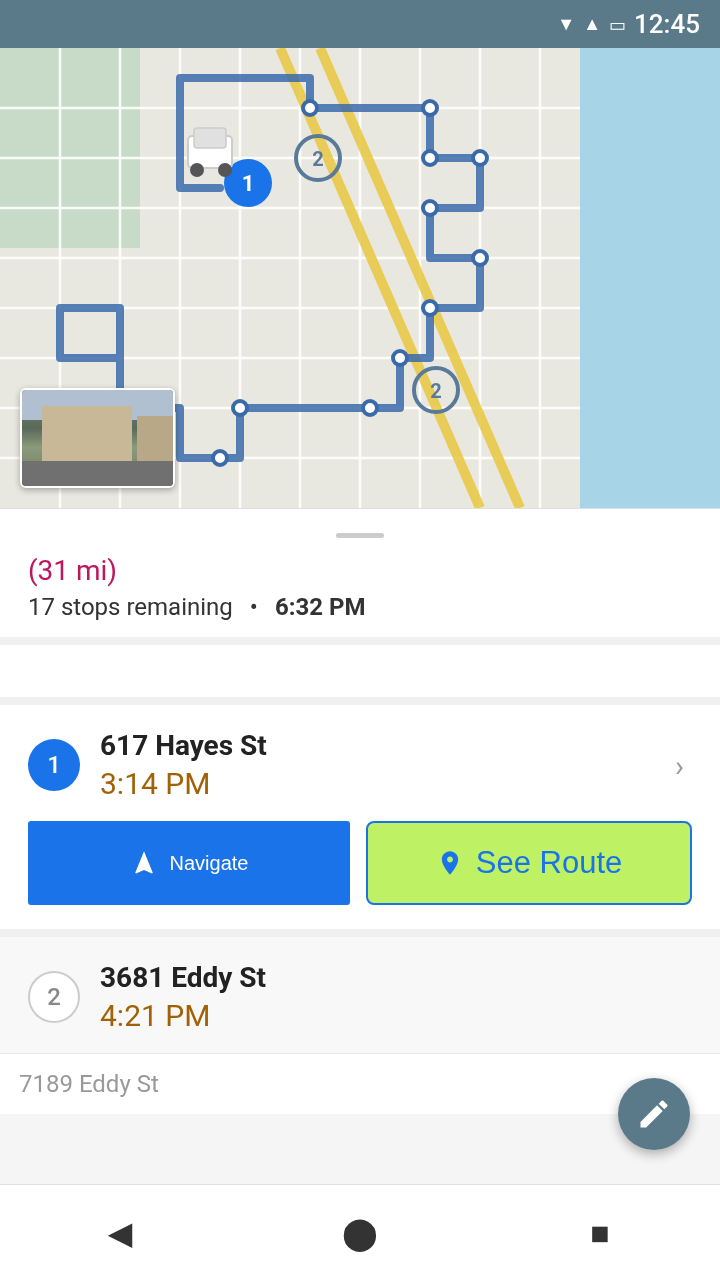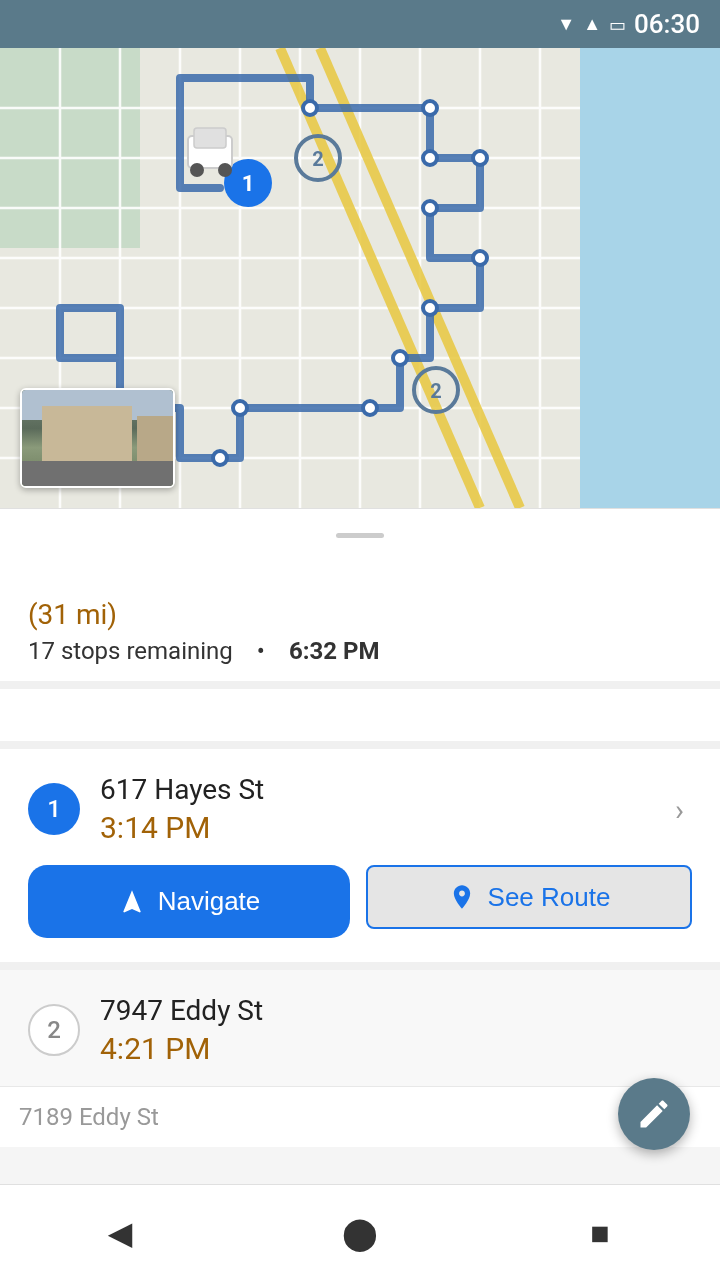--- a/index.html
+++ b/index.html
@@ -125,30 +125,29 @@
       align-items: baseline;
       gap: 12px;
       margin-bottom: 6px;
     }
     .time-duration {
       color: #1a8c3a;
       font-size: 34px;
       font-weight: 400;
     }
     .time-distance {
-      color: #a16207;
+      color: #be185d;
       font-size: 28px;
-      margin-top: 44px;
     }
     .stops-info {
       color: #333;
       font-size: 24px;
       display: flex;
       align-items: center;
-      gap: 24px;
+      gap: 17px;
     }
     .stops-info .eta {
       font-weight: 700;
     }
     .dot-sep {
       color: #333;
       font-size: 24px;
     }
 
     
@@ -201,21 +200,21 @@
       background: white;
       color: #888;
       border: 2px solid #ccc;
     }
 
     .stop-info {
       flex: 1;
     }
     .stop-address {
       font-size: 28px;
-      font-weight: 400;
+      font-weight: 700;
       color: #222;
       margin-bottom: 4px;
     }
     .stop-time {
       font-size: 30px;
       color: #a16207;
     }
 
     .stop-chevron {
       color: #999;
@@ -224,42 +223,42 @@
     }
 
     .stop-actions {
       display: flex;
       gap: 16px;
       padding: 0 28px 24px 28px;
     }
 
     .btn-navigate {
       flex: 1;
-      height: 73px;
+      height: 84px;
       background: #1a73e8;
       color: white;
       border: none;
-      border-radius: 19px;
-      font-size: 26px;
+      border-radius: 3px;
+      font-size: 20px;
       font-weight: 500;
       display: flex;
       align-items: center;
       justify-content: center;
       gap: 12px;
       cursor: pointer;
     }
 
     .btn-see-route {
       flex: 1;
-      height: 64px;
-      background: #e5e5e5;
+      height: 84px;
+      background: #bef264;
       color: #1a73e8;
       border: 2px solid #1a73e8;
       border-radius: 8px;
-      font-size: 26px;
+      font-size: 31px;
       font-weight: 500;
       display: flex;
       align-items: center;
       justify-content: center;
       gap: 12px;
       cursor: pointer;
     }
 
     
     .fab {
@@ -325,21 +324,21 @@
     }
   </style>
 </head>
 <body>
 
 <div class="status-bar">
   <div class="status-icons">
     <span class="wifi-icon">▼</span>
     <span class="signal-icon">▲</span>
     <span class="battery-icon">▭</span>
-    <span class="time">06:30</span>
+    <span class="time">12:45</span>
   </div>
 </div>
 
 <div class="map-container">
 
   <div class="map-water"></div>
 
   <div class="map-park"></div>
 
   <svg class="route-svg" viewBox="0 0 720 460" xmlns="http://www.w3.org/2000/svg">
@@ -453,21 +452,21 @@
     </button>
   </div>
 </div>
 
 <div class="stop-item second-stop-item">
   <div class="stop-header">
     <div class="stop-number-badge inactive">
       <span>2</span>
     </div>
     <div class="stop-info">
-      <div class="stop-address">7947 Eddy St</div>
+      <div class="stop-address">3681 Eddy St</div>
       <div class="stop-time">4:21 PM</div>
     </div>
   </div>
 </div>
 
 <div class="stop-item" style="border-top: 1px solid #e8e8e8; padding: 16px 19px; background: white;">
   <div style="color: #999; font-size: 24px;">7189 Eddy St</div>
 </div>
 
 <div class="fab">

